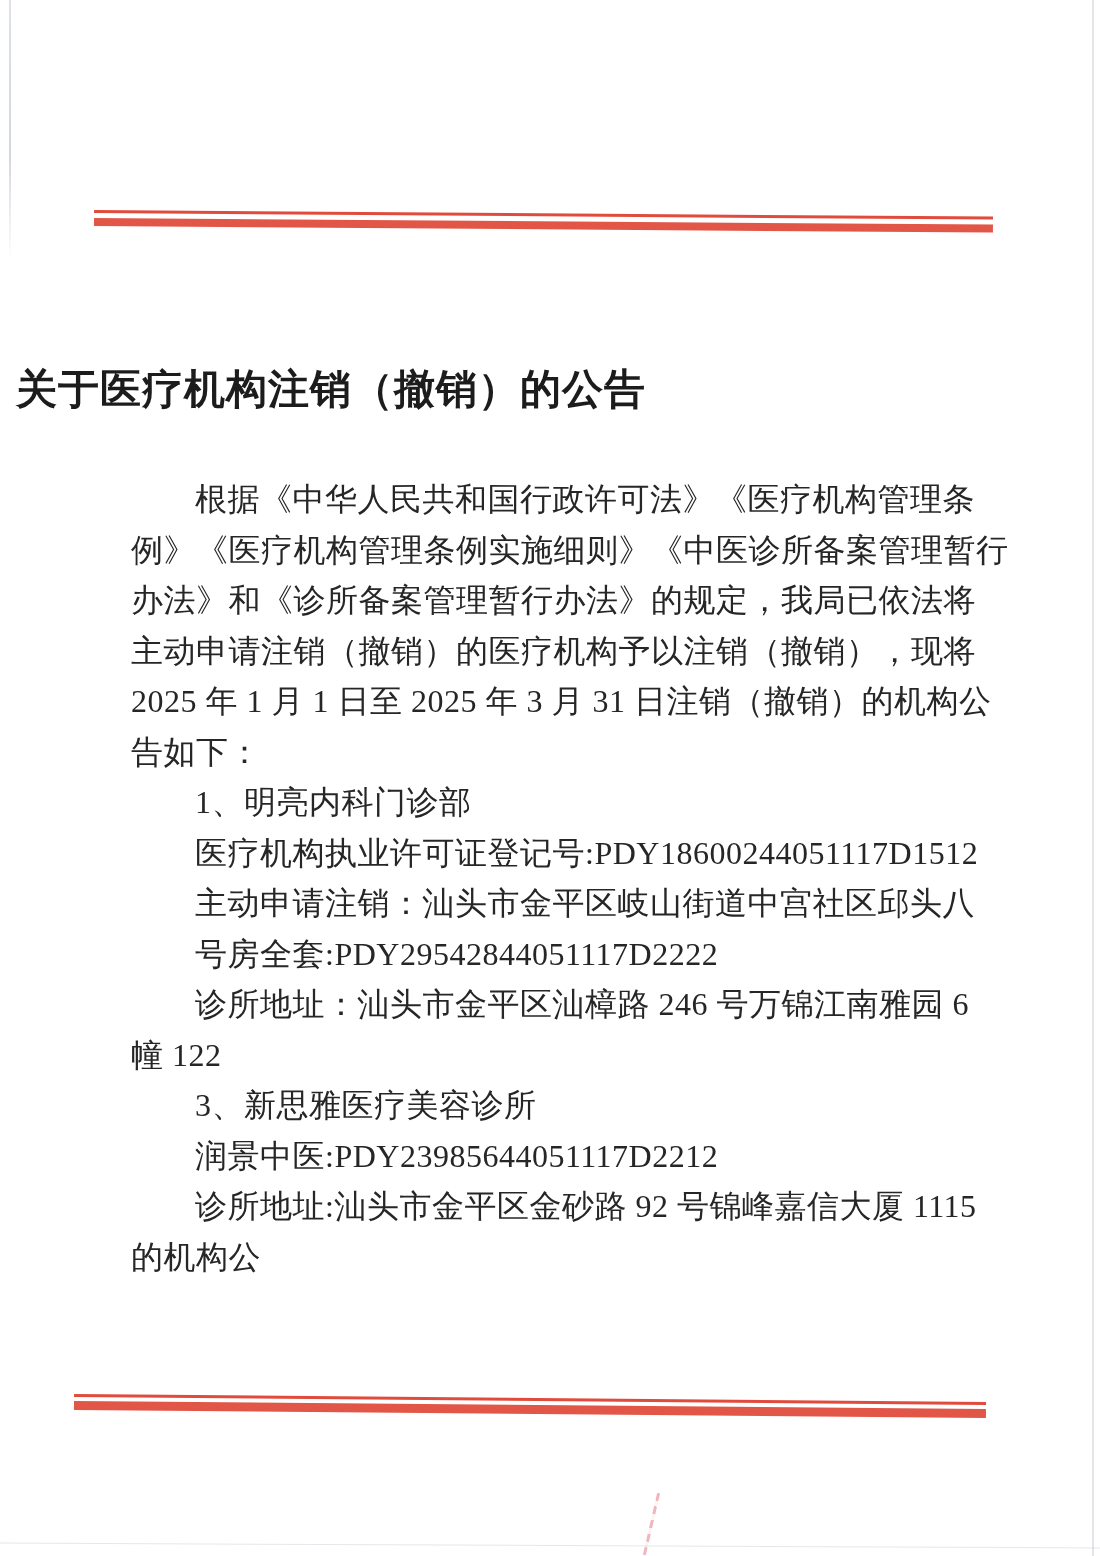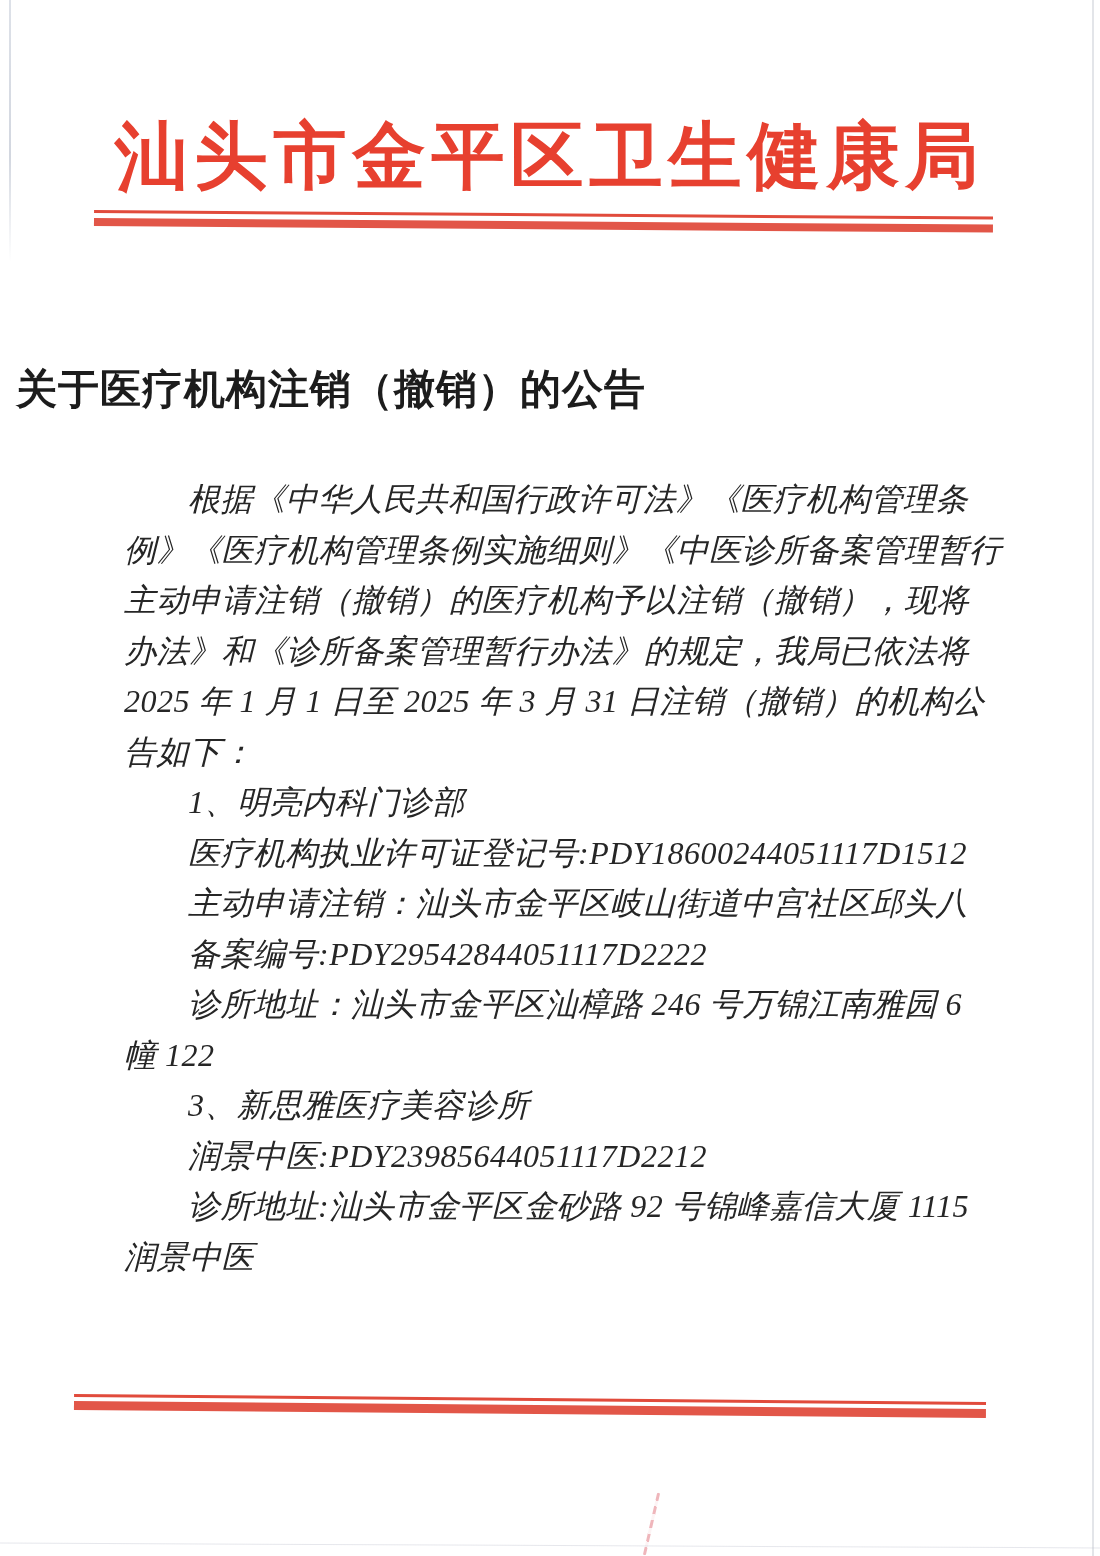--- a/index.html
+++ b/index.html
@@ -64,26 +64,25 @@
     font-weight: bold;
     letter-spacing: 1px;
     color: #1c1c1c;
     white-space: nowrap;
   }
 
   
   .body-text {
     position: absolute;
     top: 474px;
-    left: 124px;
+    left: 131px;
     width: 838px;
     font-size: 32px;
     color: #262626;
     letter-spacing: 0.5px;
-    font-style: italic;
   }
   .body-text .line {
     height: 50.5px;
     line-height: 50.5px;
     white-space: nowrap;
   }
   .body-text .line.ind { padding-left: 64px; }
 
   
   .scan-line-left {
@@ -129,47 +128,46 @@
   }
 </style>
 </head>
 <body>
 
 <div class="page">
 
   <div class="scan-line-left"></div>
   <div class="scan-line-right"></div>
 
-  <div class="letterhead">汕头市金平区卫生健康局</div>
 
   <div class="rule rule-top">
     <div class="bar-thin"></div>
     <div class="gap"></div>
     <div class="bar-thick"></div>
   </div>
 
   <div class="doc-title">关于医疗机构注销（撤销）的公告</div>
 
   <div class="body-text">
     <div class="line ind">根据《中华人民共和国行政许可法》《医疗机构管理条</div>
     <div class="line">例》《医疗机构管理条例实施细则》《中医诊所备案管理暂行</div>
+    <div class="line">办法》和《诊所备案管理暂行办法》的规定，我局已依法将</div>
     <div class="line">主动申请注销（撤销）的医疗机构予以注销（撤销），现将</div>
-    <div class="line">办法》和《诊所备案管理暂行办法》的规定，我局已依法将</div>
     <div class="line">2025 年 1 月 1 日至 2025 年 3 月 31 日注销（撤销）的机构公</div>
     <div class="line">告如下：</div>
     <div class="line ind">1、明亮内科门诊部</div>
     <div class="line ind">医疗机构执业许可证登记号:PDY18600244051117D1512</div>
     <div class="line ind">主动申请注销：汕头市金平区岐山街道中宫社区邱头八</div>
-    <div class="line ind">备案编号:PDY29542844051117D2222</div>
+    <div class="line ind">号房全套:PDY29542844051117D2222</div>
     <div class="line ind">诊所地址：汕头市金平区汕樟路 246 号万锦江南雅园 6</div>
     <div class="line">幢 122</div>
     <div class="line ind">3、新思雅医疗美容诊所</div>
     <div class="line ind">润景中医:PDY23985644051117D2212</div>
     <div class="line ind">诊所地址:汕头市金平区金砂路 92 号锦峰嘉信大厦 1115</div>
-    <div class="line">润景中医</div>
+    <div class="line">的机构公</div>
   </div>
 
   <div class="rule rule-bottom">
     <div class="bar-thin"></div>
     <div class="gap"></div>
     <div class="bar-thick"></div>
   </div>
 
   <div class="scan-streak-bottom"></div>
   <div class="scan-hline-bottom"></div>

